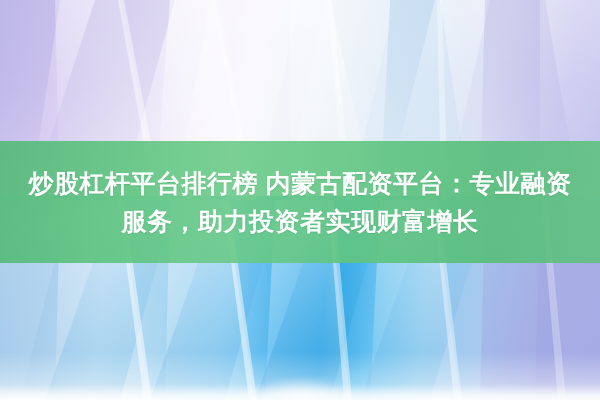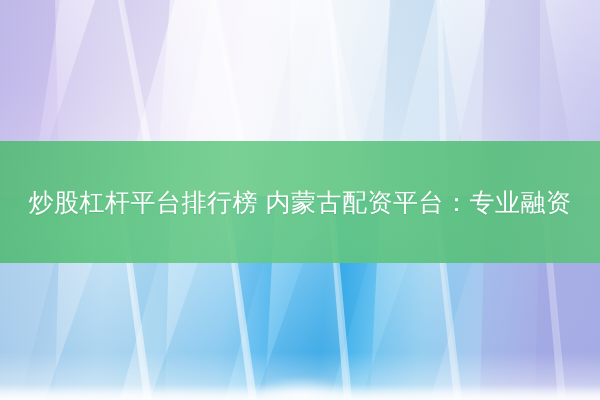--- a/index.html
+++ b/index.html
@@ -96,21 +96,21 @@
       rgba(95,194,128,0.90) 100%);
     display: flex;
     flex-direction: column;
     align-items: center;
     justify-content: center;
     box-sizing: border-box;
   }
   #green-band .line {
     color: #ffffff;
     font-size: 25px;
-    font-weight: normal;
+    font-weight: bold;
     line-height: 38px;
     letter-spacing: 0.5px;
     text-align: center;
     white-space: nowrap;
     text-shadow: 0 1px 1px rgba(40,120,70,0.18);
   }
   
   #bottom-glow {
     position: absolute;
     left: 255px;
@@ -212,18 +212,19 @@
       <polygon points="328,200 334,200 352,400 344,400" fill="#ffffff" opacity="0.45"></polygon>
       <polygon points="433,200 439,200 462,400 454,400" fill="#ffffff" opacity="0.4"></polygon>
       <polygon points="541,200 547,200 566,400 558,400" fill="#ffffff" opacity="0.3"></polygon>
     </svg>
   </div>
 
   <div id="vblend" class="layer"></div>
 
   <div id="green-band">
     <div class="line">炒股杠杆平台排行榜 内蒙古配资平台：专业融资</div>
+    <div class="line">服务，助力投资者实现财富增长</div>
   </div>
 
   <div id="bottom-fade"></div>
   <div id="bottom-glow"></div>
 
 </div>
 
 </body></html>

